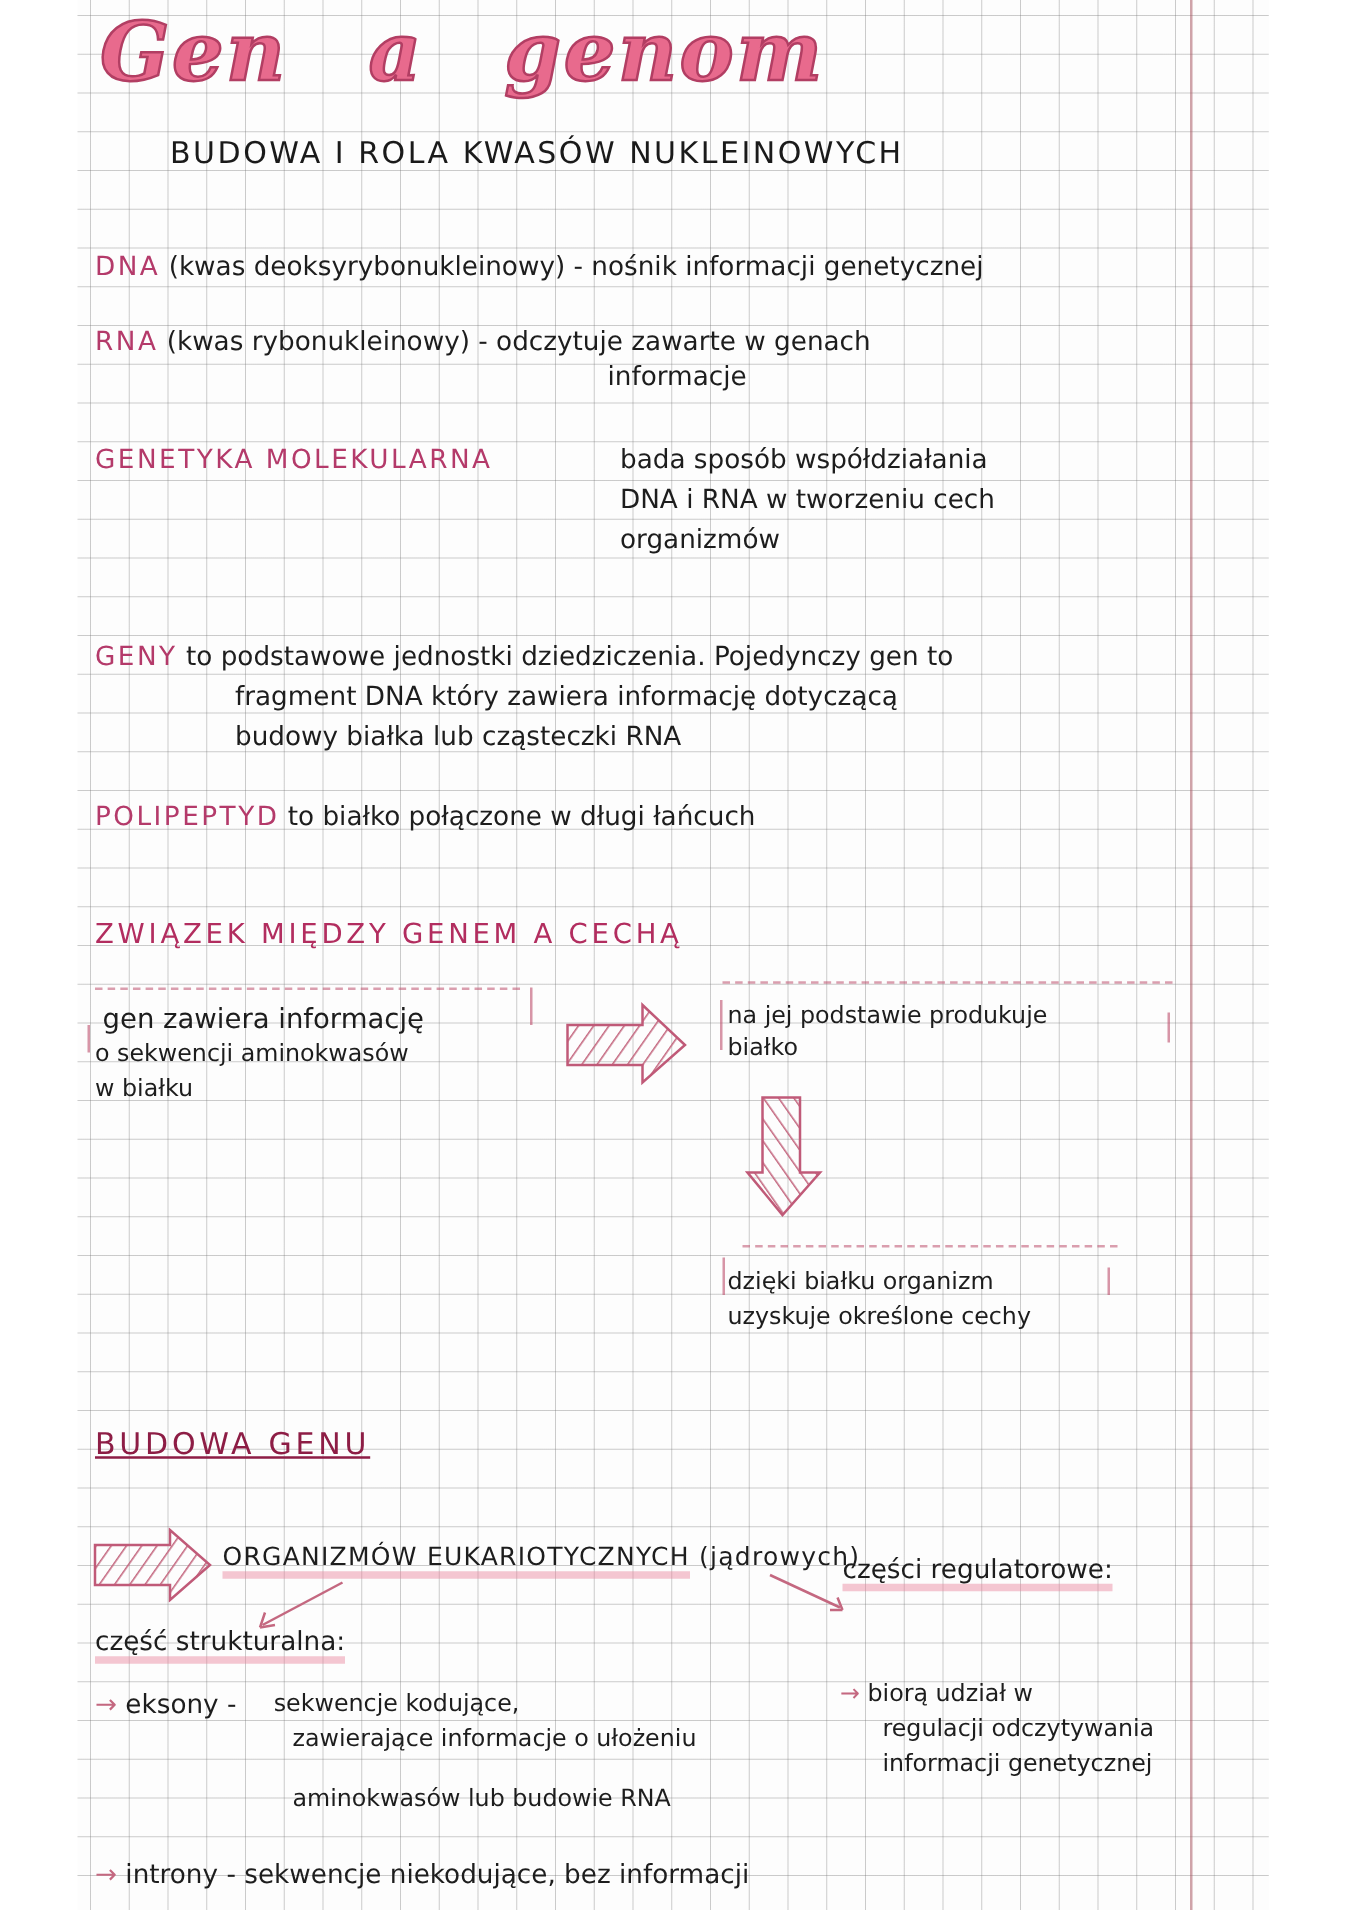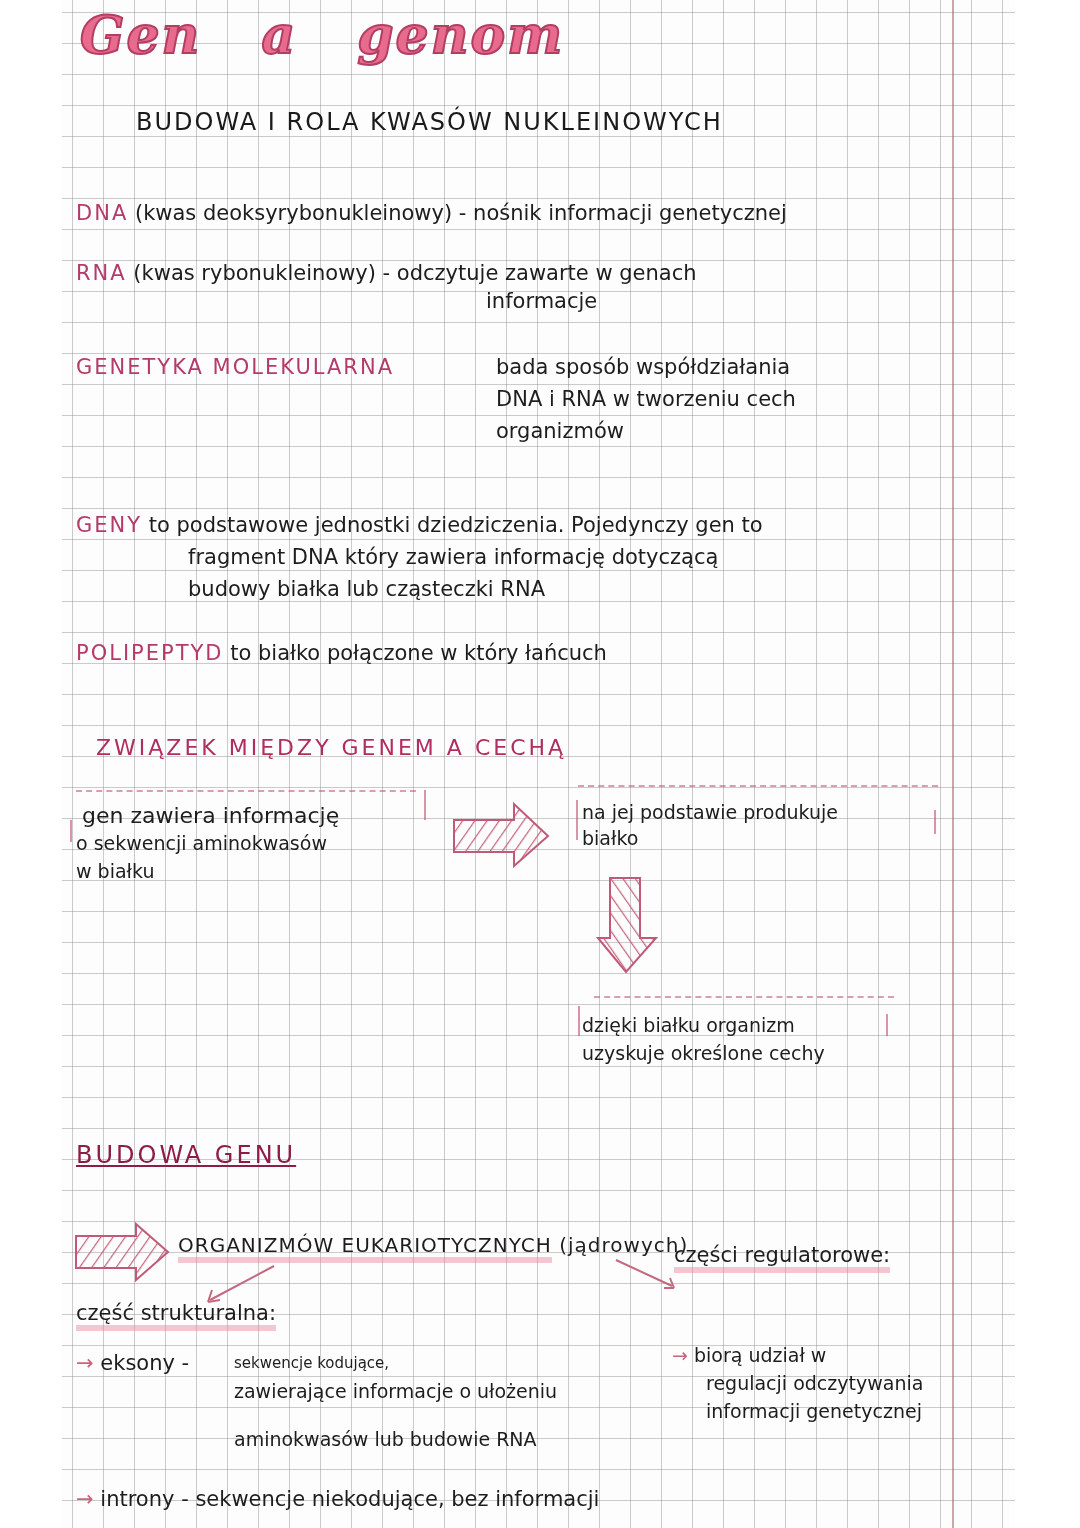--- a/index.html
+++ b/index.html
@@ -16,36 +16,36 @@
       background-size: 31px 31px;
       background-position: 10px 12px;
     }
     .margin-line {
       position: absolute; left: 952px; top: 0; width: 2px; height: 1528px;
       background: rgba(170, 90, 100, 0.55);
     }
     .abs { position: absolute; }
     .title {
       left: 80px; top: 4px; font-family: "DejaVu Serif", serif; font-style: italic; font-weight: bold;
-      font-size: 52px; color: #e86a8d; letter-spacing: 2px;
+      font-size: 65px; color: #e86a8d; letter-spacing: 2px;
       -webkit-text-stroke: 2px #b23e63;
       word-spacing: 40px;
       text-align: center;
     }
     .subtitle {
       left: 136px; top: 108px; font-size: 24px; color: #1a1a1a; letter-spacing: 2px;
       font-family: "DejaVu Sans", sans-serif;
     }
     .hand {
       font-family: "DejaVu Sans", sans-serif; color: #1d1d1d; font-size: 21px; line-height: 31px;
     }
     .term {
       color: #b43a6a; font-size: 21px; letter-spacing: 2px; font-weight: normal; text-align: right;
     }
-    .head-pink { color: #b22d5f; font-size: 22px; letter-spacing: 3px; margin-left: 20px; }
+    .head-pink { color: #b22d5f; font-size: 22px; letter-spacing: 3px; }
     .head-dark { color: #8d1d45; font-size: 24px; letter-spacing: 3px; }
     .box-dashed {
       border-top: 2px dashed rgba(190,80,110,0.55);
     }
     .vbar { position: absolute; width: 2px; background: rgba(190,80,110,0.6); }
     .underline-pink { border-bottom: 6px solid rgba(232,130,155,0.45); }
     .arrow-svg { position: absolute; }
   </style>
 </head>
 <body>
@@ -76,21 +76,21 @@
 
 <div class="abs hand" style="left:76px; top:510px;">
   <span class="term">GENY</span>
   <span>to podstawowe jednostki dziedziczenia. Pojedynczy gen to</span>
 </div>
 <div class="abs hand" style="left:188px; top:542px;">fragment DNA który zawiera informację dotyczącą</div>
 <div class="abs hand" style="left:188px; top:574px;">budowy białka lub cząsteczki RNA</div>
 
 <div class="abs hand" style="left:76px; top:638px;">
   <span class="term">POLIPEPTYD</span>
-  <span>to białko połączone w który łańcuch</span>
+  <span>to białko połączone w długi łańcuch</span>
 </div>
 
 <div class="abs hand head-pink" style="left:76px; top:732px;">ZWIĄZEK MIĘDZY GENEM A CECHĄ</div>
 
 <div class="abs box-dashed" style="left:76px; top:790px; width:340px; height:96px;">
   <div class="hand" style="position:absolute; left:6px; top:8px; font-size:22px;">gen zawiera informację</div>
   <div class="hand" style="position:absolute; left:0px; top:36px; font-size:19px;">o sekwencji aminokwasów</div>
   <div class="hand" style="position:absolute; left:0px; top:64px; font-size:19px;">w białku</div>
 </div>
 <div class="vbar" style="left:70px; top:820px; height:22px;"></div>
@@ -159,21 +159,21 @@
 
 <div class="abs hand" style="left:674px; top:1240px;">
   <span class="underline-pink">części regulatorowe:</span>
 </div>
 
 <div class="abs hand" style="left:76px; top:1348px;">
   <span style="color:#c46880;">→</span>
   <span>eksony</span>
   <span> - </span>
 </div>
-<div class="abs hand" style="left:234px; top:1348px; font-size:15px;">sekwencje kodujące,</div>
+<div class="abs hand" style="left:219px; top:1348px; font-size:19px;">sekwencje kodujące,</div>
 <div class="abs hand" style="left:234px; top:1376px; font-size:19px;">zawierające informacje o ułożeniu</div>
 <div class="abs hand" style="left:234px; top:1404px; font-size:19px;margin-top:20px;">aminokwasów lub budowie RNA</div>
 
 <div class="abs hand" style="left:672px; top:1340px; font-size:19px;">
   <span style="color:#c46880;">→</span>
   <span>biorą udział w</span>
 </div>
 <div class="abs hand" style="left:706px; top:1368px; font-size:19px;">regulacji odczytywania</div>
 <div class="abs hand" style="left:706px; top:1396px; font-size:19px;">informacji genetycznej</div>
 

